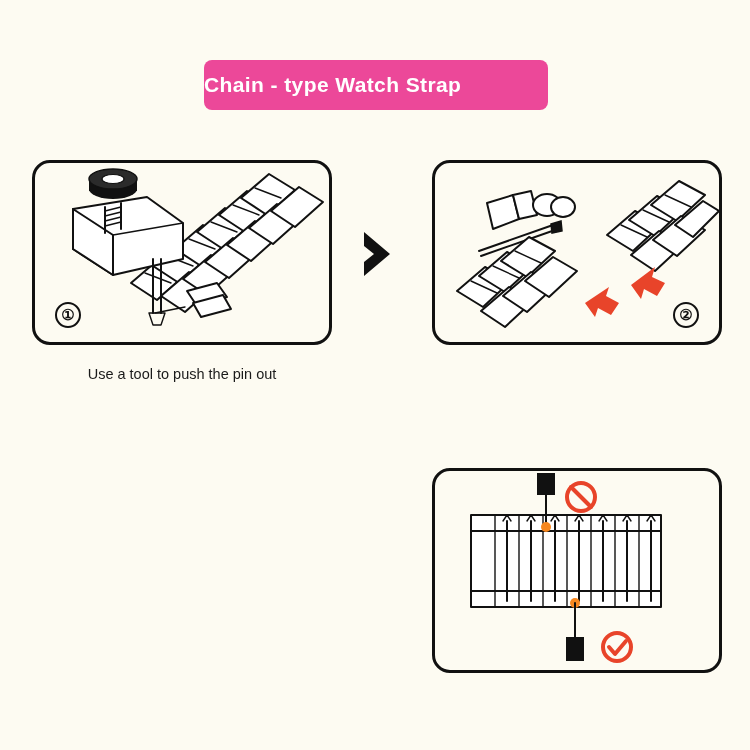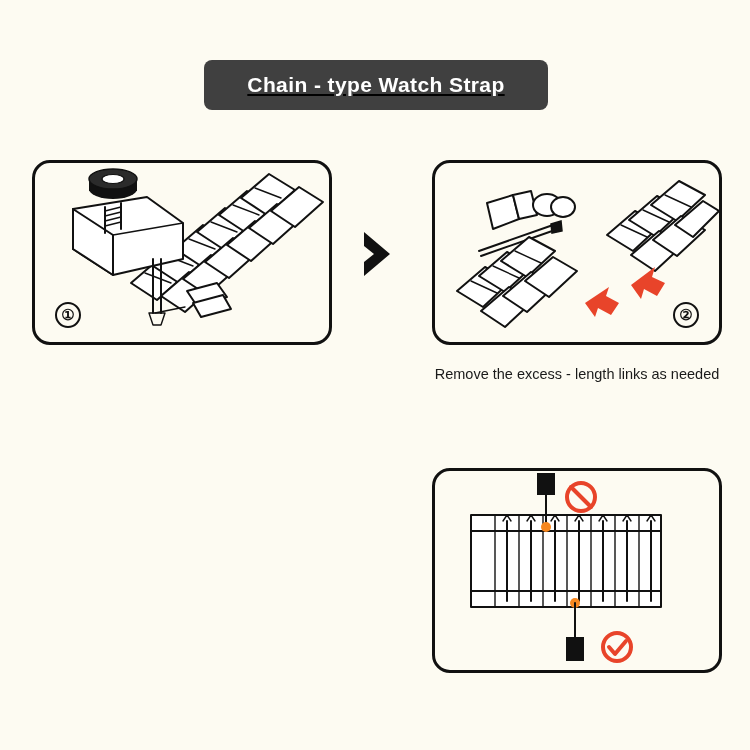--- a/index.html
+++ b/index.html
@@ -19,27 +19,26 @@
     inset: 0;
   }
 
   
   .title-banner {
     position: absolute;
     left: 204px;
     top: 60px;
     width: 344px;
     height: 50px;
-    background: #404040;
+    background: #ec4899;
     border-radius: 8px;
     display: flex;
     align-items: center;
-    justify-content: center;
+    justify-content: flex-start;
     box-sizing: border-box;
-    text-decoration: underline;
   }
   .title-banner .title-text {
     color: #ffffff;
     font-size: 21px;
     font-weight: bold;
     letter-spacing: 0.4px;
     white-space: nowrap;
   }
 
   
@@ -181,20 +180,21 @@
       <g class="ink-fill-white">
         <path d="M152 128 L182 120 L192 134 L162 143 Z"></path>
         <path d="M158 140 L188 132 L196 146 L166 154 Z"></path>
       </g>
       <g class="ink-thin">
         <path d="M120 150 L150 144"></path>
       </g>
     </svg>
     <div class="step-badge" id="badge-1">①</div>
   </div>
+  <div class="caption" id="caption-1">Use a tool to push the pin out</div>
 
   <div class="chevron">
     <svg width="52" height="52" viewBox="0 0 52 52">
       <path d="M8 4 L34 26 L8 48 L8 34 L18 26 L8 18 Z" fill="#111111"></path>
     </svg>
   </div>
 
   <div class="panel" id="panel-2">
     <svg width="284" height="179" viewBox="0 0 284 179">
 
@@ -243,21 +243,20 @@
 
       <g class="red-arrow">
         <path d="M150 140 L174 124 L171 133 L184 140 L176 152 L163 145 L160 154 Z"></path>
       </g>
       <g class="red-arrow">
         <path d="M196 122 L220 104 L217 114 L230 120 L222 133 L209 126 L206 136 Z"></path>
       </g>
     </svg>
     <div class="step-badge" id="badge-2">②</div>
   </div>
-  <div class="caption" id="caption-2">Remove the excess - length links as needed</div>
 
 
   <div class="panel" id="panel-3">
     <svg width="284" height="199" viewBox="0 0 284 199">
 
       <g class="ink-fill-white">
         <rect x="36" y="44" width="190" height="92"></rect>
       </g>
       <g class="ink">
         <path d="M36 60 L226 60"></path>

